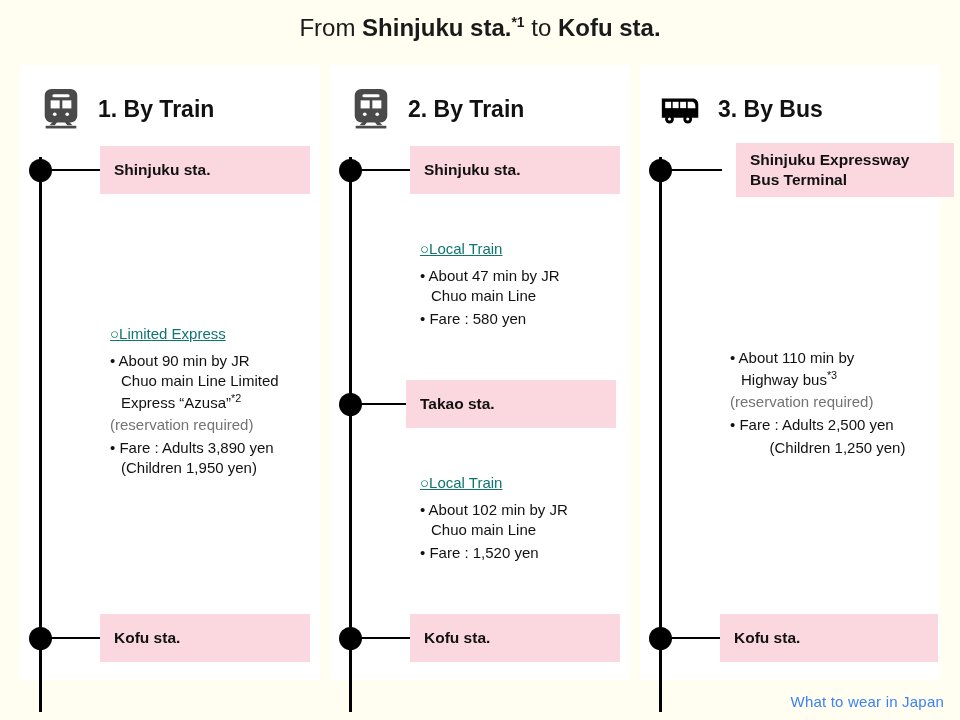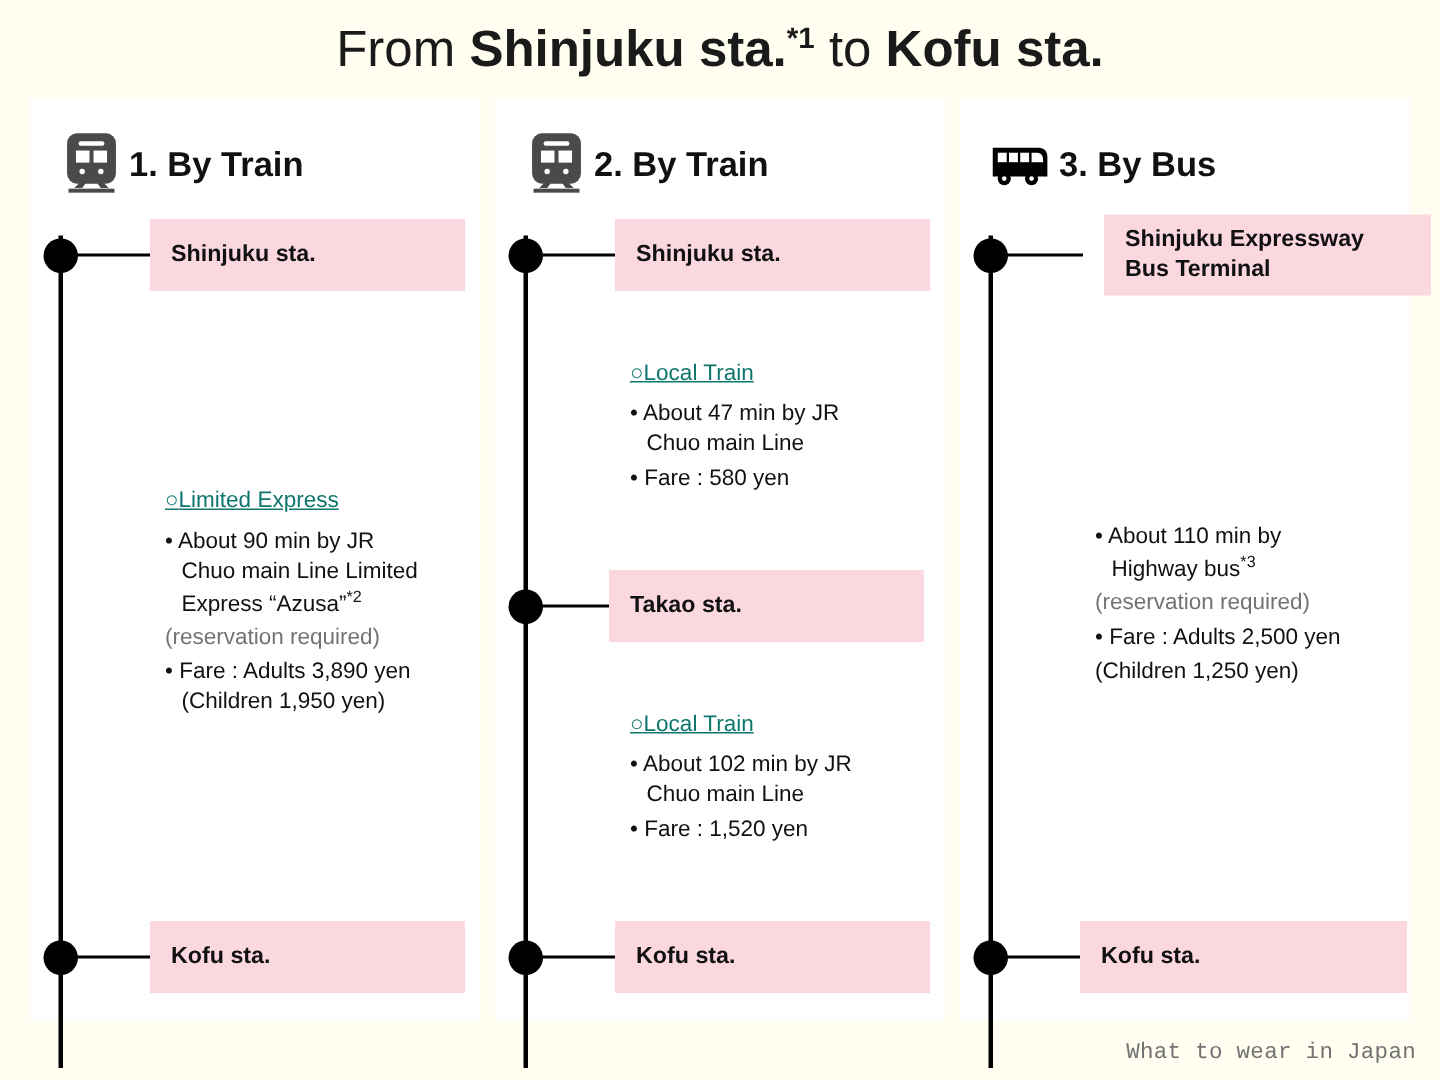--- a/index.html
+++ b/index.html
@@ -8,21 +8,21 @@
     background: #fffef0;
     font-family: "Liberation Sans", sans-serif;
     overflow: hidden;
   }
   #root { position: relative; width: 960px; height: 720px; }
 
   
   .title {
     position: absolute; left: 0; top: 14px; width: 960px;
     text-align: center;
-    font-size: 34px;
+    font-size: 24px;
     color: #1a1a1a;
     white-space: nowrap;
   }
   .title .light { font-weight: 400; }
   .title .strong { font-weight: 700; }
   .title sup { font-size: 0.58em; font-weight: 700; vertical-align: super; }
 
   
   .columns {
     position: absolute;
@@ -38,21 +38,21 @@
     height: 615px;
   }
 
   
   .col-head {
     position: absolute;
     left: 18px; top: 16px;
     height: 56px;
     display: flex;
     align-items: center;
-    gap: 2px;
+    gap: 14px;
   }
   .col-icon { width: 46px; height: 46px; display: block; flex: none; }
   .col-title {
     font-size: 23px; font-weight: 700; color: #111;
     white-space: nowrap;
   }
 
   
   .rail {
     position: absolute;
@@ -99,36 +99,36 @@
   .block .sub .ul { text-decoration: underline; }
   .li {
     font-size: 15px;
     color: #111;
     line-height: 1.35;
     margin-top: 3px;
     padding-left: 11px;
     text-indent: -11px;
     white-space: pre-line;
   }
-  .li.noindent { padding-left: 0; text-indent: 0; }
+  .li.noindent { padding-left: 0; text-indent: 0; text-align: center; }
   .li sup { font-size: 0.72em; vertical-align: super; }
   .warn {
     font-size: 15px;
     color: #737373;
     line-height: 1.35;
     margin-top: 1px;
   }
 
   
   .footer {
     position: absolute;
     right: 16px; bottom: 10px;
-    font-family: Liberation Mono, monospace;
-    font-size: 15px;
-    color: #737373;
+    font-family: Liberation Sans, sans-serif;
+    font-size: 15px;
+    color: #3b82f6;
     letter-spacing: .2px;
   }
 </style>
 </head>
 <body>
 
 <div id="root">
 
   <div class="title">
     <span class="light">From </span><span class="strong">Shinjuku sta.</span><sup>*1</sup><span class="light"> to </span><span class="strong">Kofu sta.</span>

